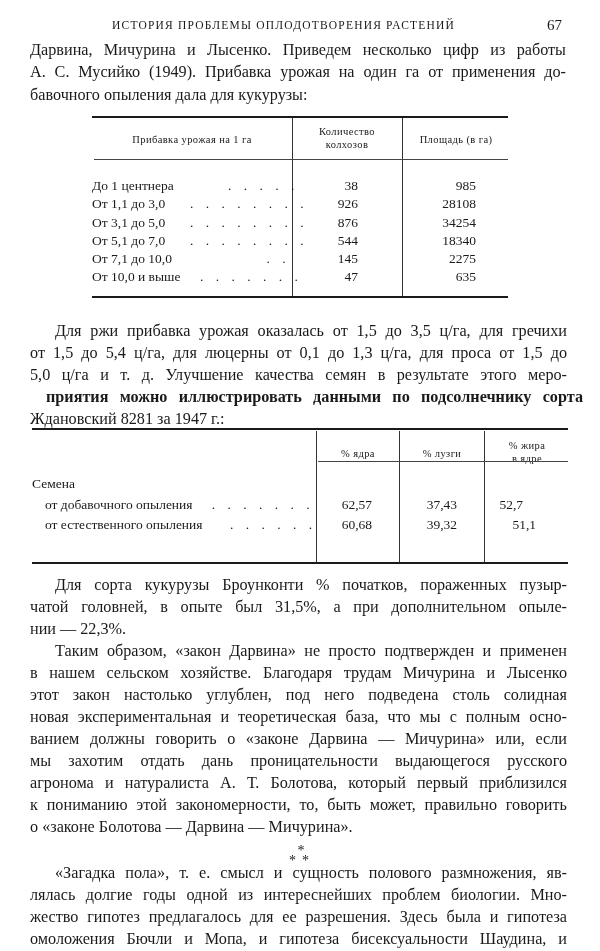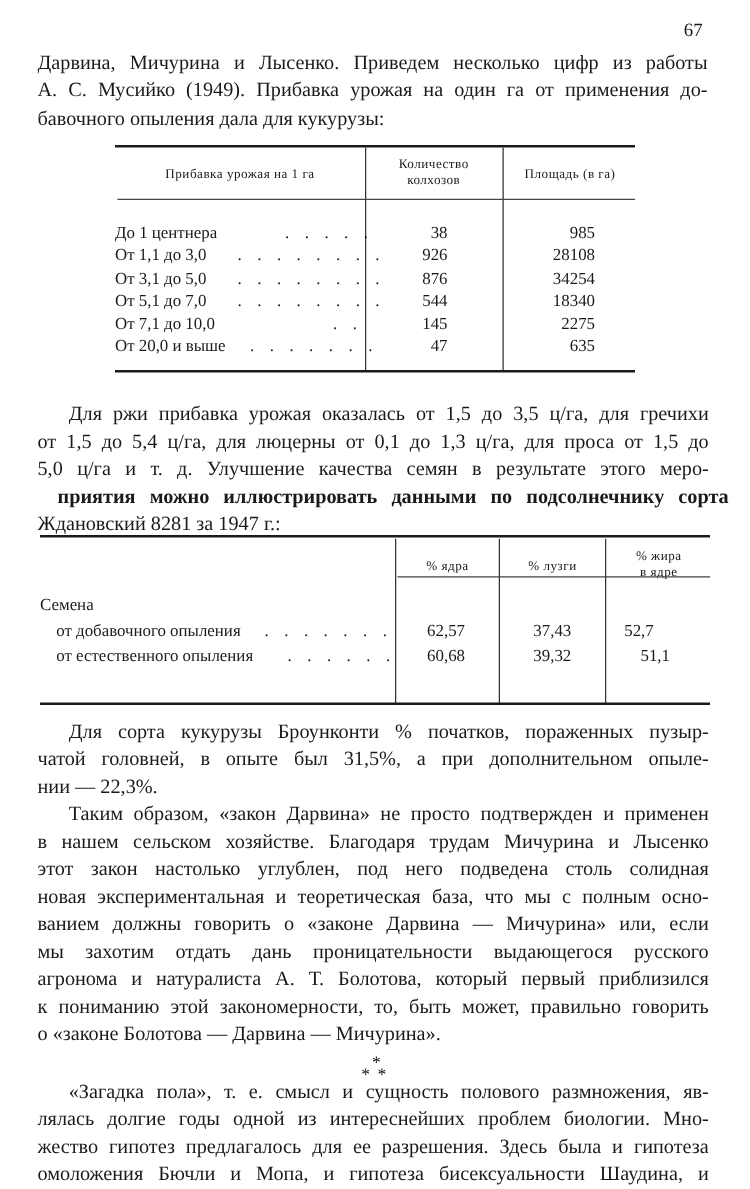--- a/index.html
+++ b/index.html
@@ -35,20 +35,21 @@
   .cell { position: absolute; font-size: 13.5px; line-height: 18px; white-space: nowrap; }
   .num { text-align: right; }
   .leader { letter-spacing: 4.5px; }
 
   .asterism { position: absolute; font-size: 14px; line-height: 10px; }
 </style>
 </head>
 <body>
 
 <div class="abs running-head">
+  <span class="running-title">ИСТОРИЯ ПРОБЛЕМЫ ОПЛОДОТВОРЕНИЯ РАСТЕНИЙ</span>
   <span class="page-number">67</span>
 </div>
 
 <div>
   <div class="line justify-line" style="left:30px;top:39px;width:536px;">Дарвина, Мичурина и Лысенко. Приведем несколько цифр из работы</div>
   <div class="line justify-line" style="left:30px;top:61px;width:536px;">А. С. Мусийко (1949). Прибавка урожая на один га от применения до-</div>
   <div class="line" style="left:30px;top:84px;">бавочного опыления дала для кукурузы:</div>
 </div>
 
 <div>
@@ -87,21 +88,21 @@
     <div class="cell num" style="left:300px;top:232px;width:58px;">544</div>
     <div class="cell num" style="left:410px;top:232px;width:66px;">18340</div>
   </div>
   <div>
     <div class="cell" style="left:92px;top:250px;">От 7,1 до 10,0</div>
     <div class="cell leader" style="left:254px;top:250px;width:36px;text-align:right;">. .</div>
     <div class="cell num" style="left:300px;top:250px;width:58px;">145</div>
     <div class="cell num" style="left:410px;top:250px;width:66px;">2275</div>
   </div>
   <div>
-    <div class="cell" style="left:92px;top:268px;">От 20,0 и выше</div>
+    <div class="cell" style="left:92px;top:268px;">От 10,0 и выше</div>
     <div class="cell leader" style="left:200px;top:268px;width:90px;text-align:right;">. . . . . . .</div>
     <div class="cell num" style="left:300px;top:268px;width:58px;">47</div>
     <div class="cell num" style="left:410px;top:268px;width:66px;">635</div>
   </div>
   <div class="rule" style="left:92px;top:296px;width:416px;height:2px;"></div>
 </div>
 
 <div>
   <div class="line justify-line" style="left:55px;top:320px;width:512px;">Для ржи прибавка урожая оказалась от 1,5 до 3,5 ц/га, для гречихи</div>
   <div class="line justify-line" style="left:30px;top:342px;width:537px;">от 1,5 до 5,4 ц/га, для люцерны от 0,1 до 1,3 ц/га, для проса от 1,5 до</div>

